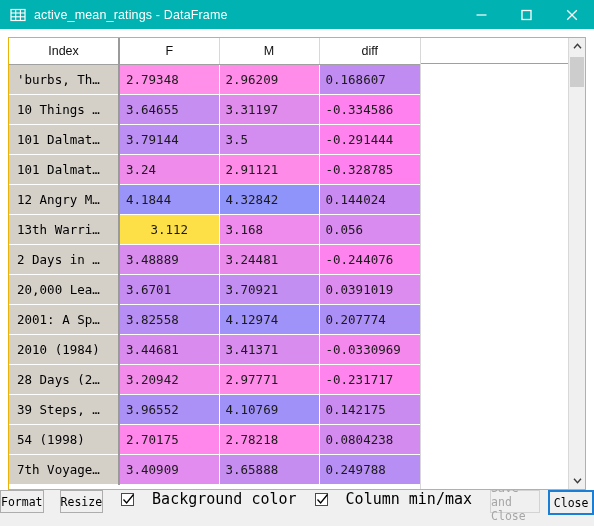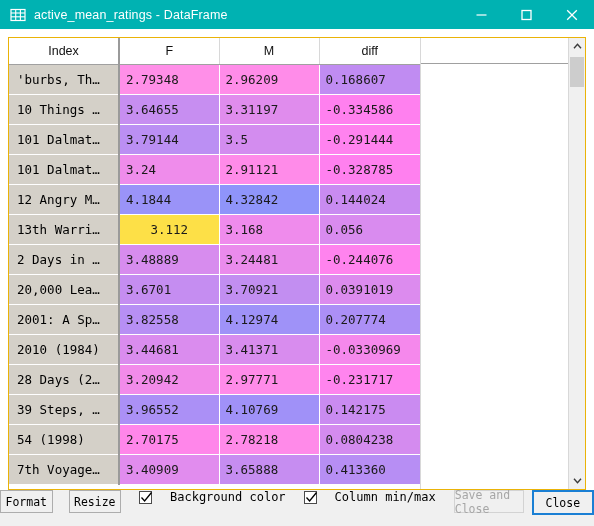--- a/index.html
+++ b/index.html
@@ -195,21 +195,21 @@
     width: 92px;
     height: 25px;
     border: 2px solid #1a7fd4;
     background: #f0f0f0;
     padding: 0;
   }
   .chk-group {
     display: flex; align-items: center;
     margin-right: 18px;
     font-family: "DejaVu Sans Mono", monospace;
-    font-size: 12px;
+    font-size: 15px;
     color: #000000;
     white-space: nowrap;
     gap: 12px;
   }
   .chk-box {
     width: 13px; height: 13px;
     border: 1px solid #4a4a4a;
     background: #ffffff;
     margin-right: 6px;
     position: relative;
@@ -347,21 +347,21 @@
               <tr>
                 <td class="idx">54 (1998)</td>
                 <td class="num" style="background: rgb(255, 134, 234);">2.70175</td>
                 <td class="num" style="background: rgb(255, 138, 233);">2.78218</td>
                 <td class="num" style="background: rgb(212, 139, 239);">0.0804238</td>
               </tr>
               <tr>
                 <td class="idx">7th Voyage…</td>
                 <td class="num" style="background: rgb(225, 140, 238);">3.40909</td>
                 <td class="num" style="background: rgb(198, 141, 241);">3.65888</td>
-                <td class="num" style="background: rgb(183, 142, 244);">0.413360</td>
+                <td class="num" style="background: rgb(183, 142, 244);">0.249788</td>
               </tr>
             </tbody>
         </table>
         <div class="filler">
           <div class="filler-head"></div>
         </div>
       </div>
 
       <div class="vscroll">
         <div class="vs-btn">

